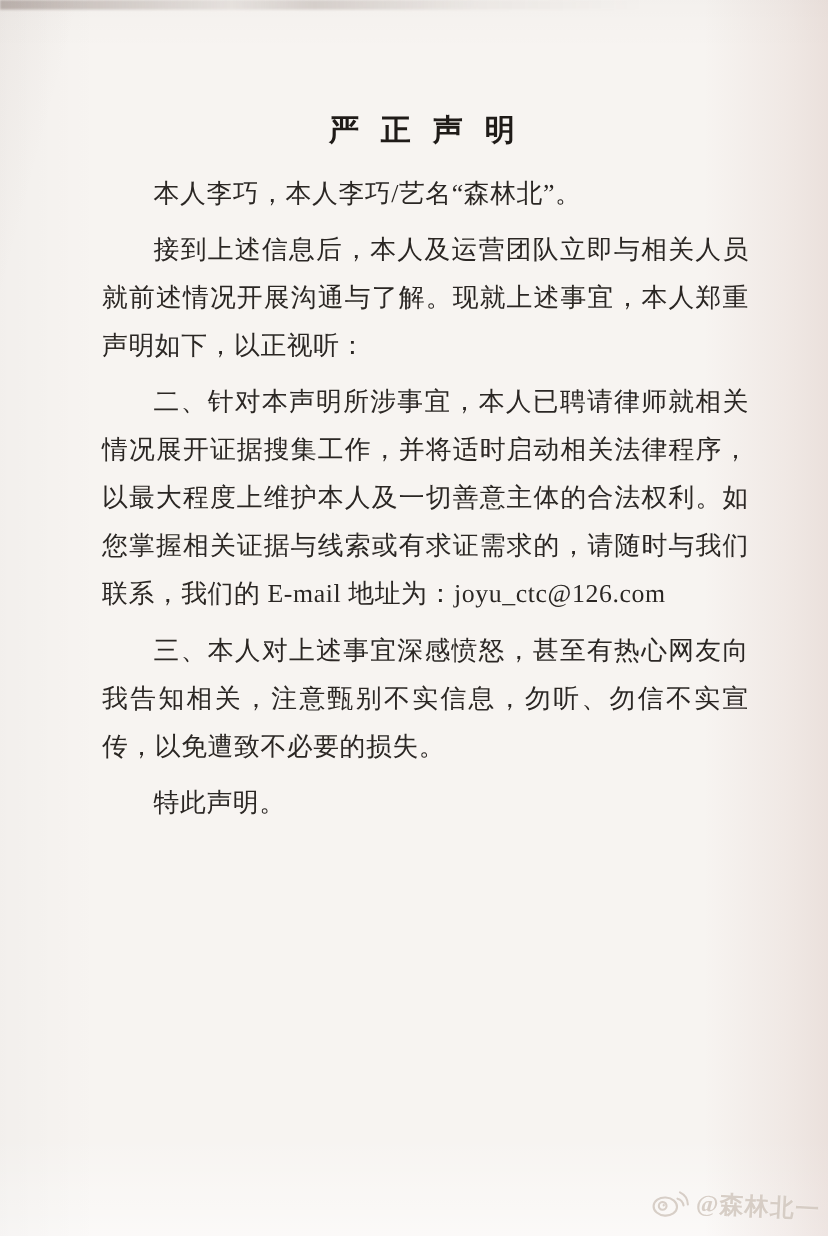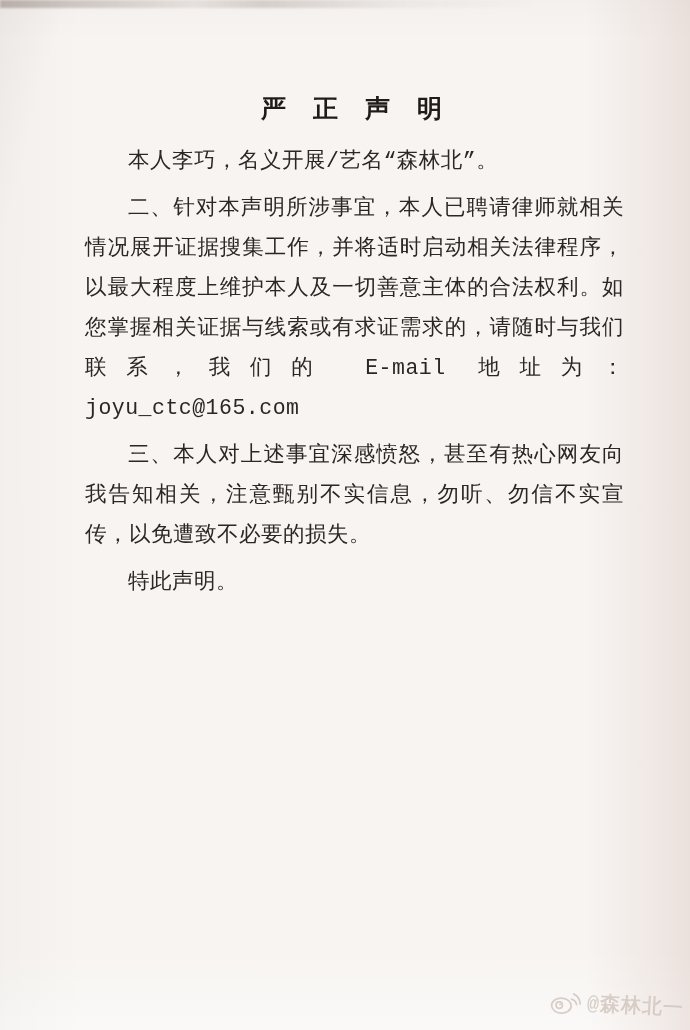--- a/index.html
+++ b/index.html
@@ -3,21 +3,21 @@
 <meta charset="utf-8">
 <style>
   html,body{margin:0;padding:0;background:#ffffff;}
   .page{
     position:relative;
     width:690px;height:1030px;
     overflow:hidden;
     box-sizing:border-box;
     padding:92px 66px 0 85px;
     color:#2b2724;
-    font-family:Liberation Mono, monospace;
+    font-family:Liberation Serif, serif;
     background:
       linear-gradient(105deg, rgba(120,90,80,0.05) 0%, rgba(0,0,0,0) 7%),
       linear-gradient(to right, rgba(0,0,0,0.02) 0%, rgba(0,0,0,0) 12%, rgba(0,0,0,0) 85%, rgba(176,130,118,0.10) 95%, rgba(170,122,110,0.16) 100%),
       linear-gradient(to bottom, rgba(0,0,0,0.015) 0%, rgba(0,0,0,0) 4%, rgba(0,0,0,0) 92%, rgba(255,255,255,0.5) 100%),
       #f7f4f1;
   }
   .top-shade{
     position:absolute;top:0;left:0;width:100%;height:8px;
     background:linear-gradient(to right, rgba(105,85,78,0.38), rgba(105,85,78,0.10) 28%, rgba(105,85,78,0.22) 38%, rgba(105,85,78,0.05) 58%, rgba(0,0,0,0) 78%);
     filter:blur(1px);
@@ -55,22 +55,23 @@
 </style>
 </head>
 <body>
 
 <div class="page">
   <div class="top-shade"></div>
 
   <h1 class="title">严 正 声 明</h1>
 
   <div class="body">
-    <p>本人李巧，名义开展/艺名“森林北”。</p>
-    <p>二、针对本声明所涉事宜，本人已聘请律师就相关情况展开证据搜集工作，并将适时启动相关法律程序，以最大程度上维护本人及一切善意主体的合法权利。如您掌握相关证据与线索或有求证需求的，请随时与我们联系，我们的 E-mail 地址为：joyu_ctc@165.com</p>
+    <p>本人李巧，本人李巧/艺名“森林北”。</p>
+    <p>接到上述信息后，本人及运营团队立即与相关人员就前述情况开展沟通与了解。现就上述事宜，本人郑重声明如下，以正视听：</p>
+    <p>二、针对本声明所涉事宜，本人已聘请律师就相关情况展开证据搜集工作，并将适时启动相关法律程序，以最大程度上维护本人及一切善意主体的合法权利。如您掌握相关证据与线索或有求证需求的，请随时与我们联系，我们的 E-mail 地址为：joyu_ctc@126.com</p>
     <p>三、本人对上述事宜深感愤怒，甚至有热心网友向我告知相关，注意甄别不实信息，勿听、勿信不实宣传，以免遭致不必要的损失。</p>
     <p>特此声明。</p>
   </div>
 
   <div class="watermark">
     <span class="wicon">
       <svg width="32" height="26" viewBox="0 0 36 28" fill="none" stroke="#d2c8bf" stroke-width="2" stroke-linecap="round" aria-hidden="true">
         <ellipse cx="13" cy="18" rx="11" ry="8.5"></ellipse>
         <circle cx="10.5" cy="17.5" r="3.6"></circle>
         <circle cx="11.5" cy="16.8" r="1.1" fill="#d2c8bf" stroke="none"></circle>

